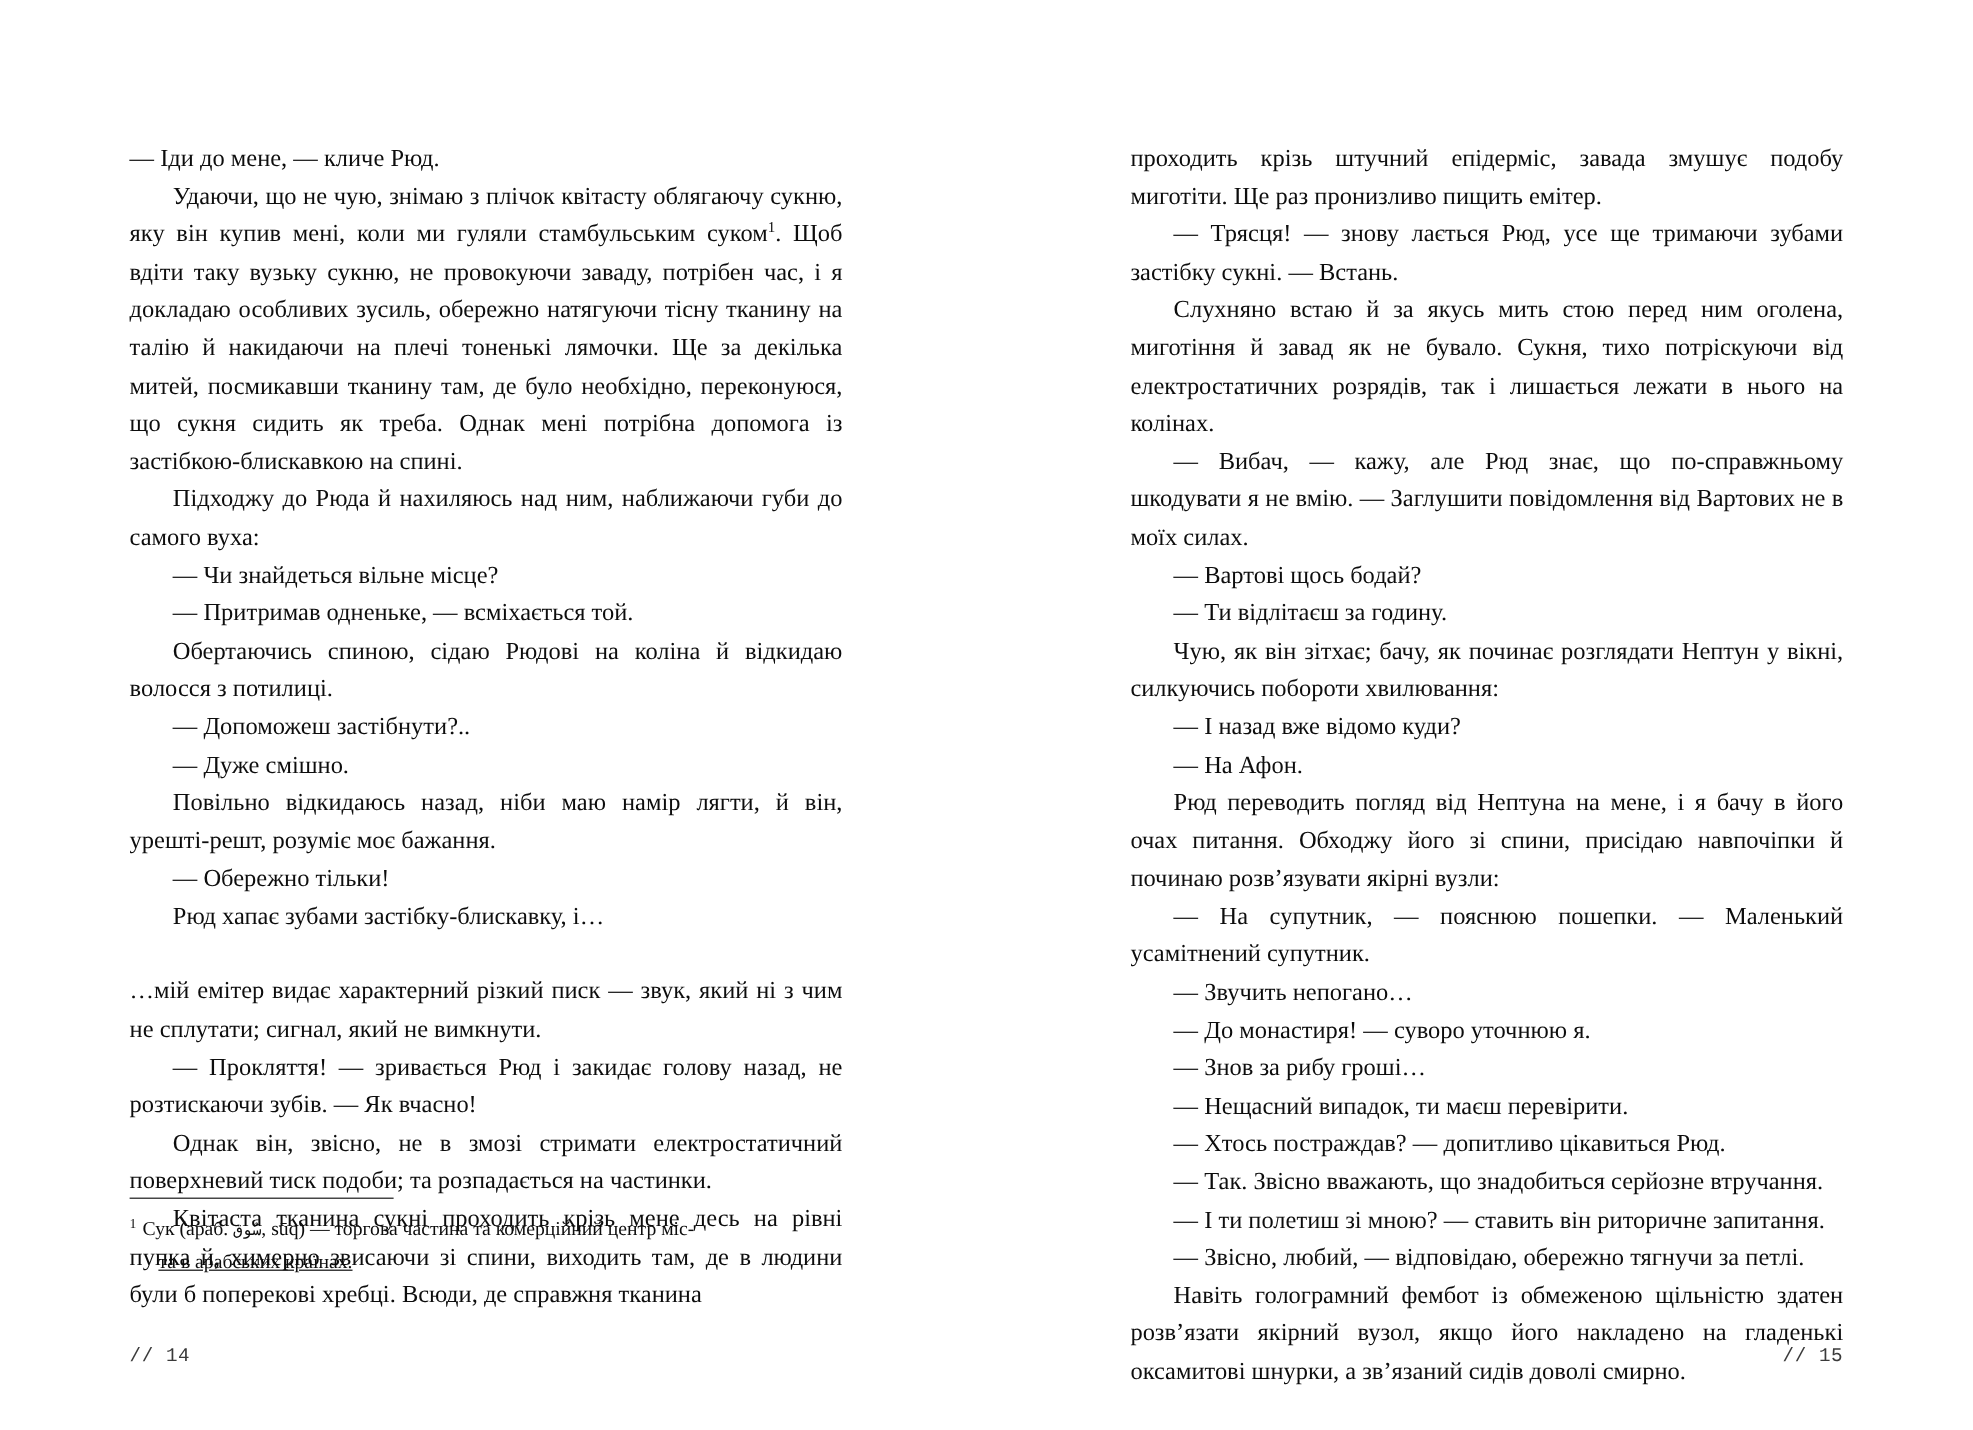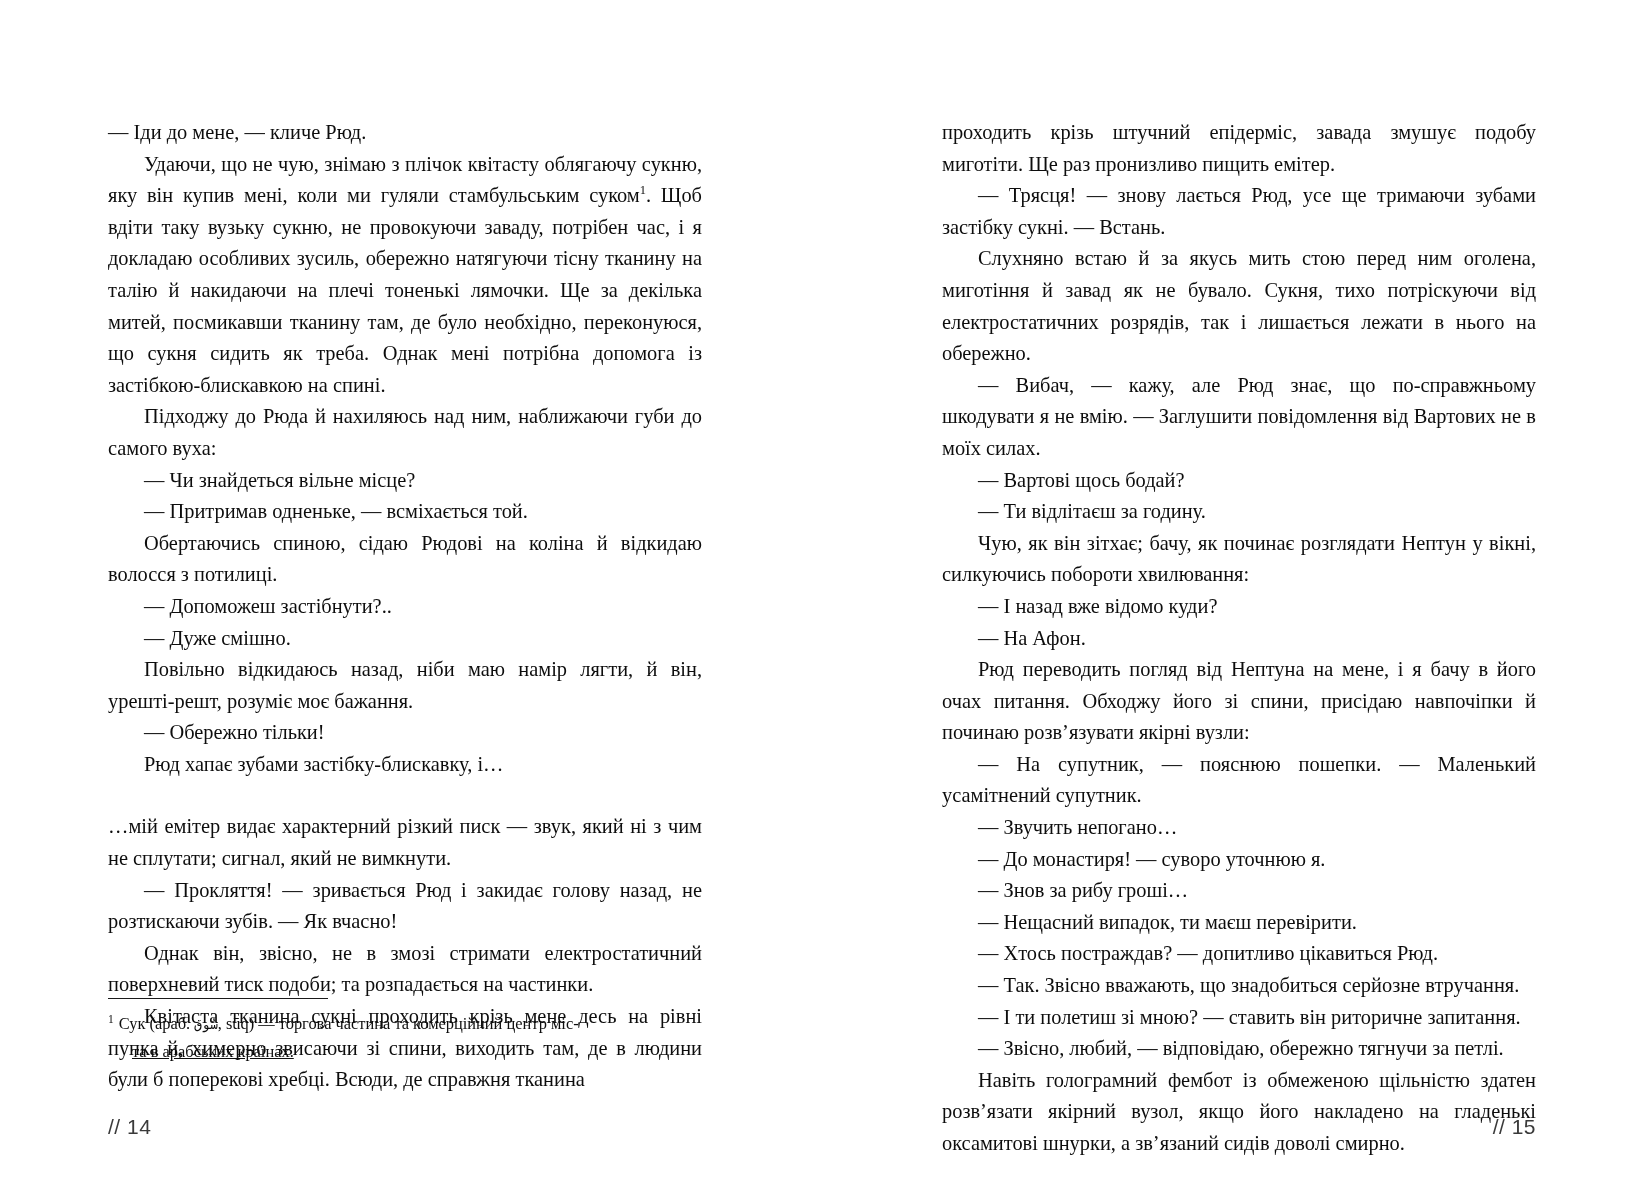--- a/index.html
+++ b/index.html
@@ -85,22 +85,22 @@
     text-indent: 0;
     text-decoration: underline;
   }
   .arabic {
     font-family: Liberation Mono, monospace;
     font-size: 13px;
   }
   .folio {
     position: absolute;
     bottom: 82px;
-    font-family: Liberation Sans, sans-serif;
-    font-size: 21px;
+    font-family: Liberation Mono, monospace;
+    font-size: 16px;
     color: #3a3a3a;
     letter-spacing: 0.5px;
   }
   .folio-left { left: 108px; }
   .folio-right { right: 108px; }
 </style>
 </head>
 <body>
 
 <div class="spread">
@@ -138,21 +138,21 @@
       </div>
     </div>
 
     <div class="folio folio-left">// 14</div>
   </div>
 
   <div class="page page-right">
     <div class="textblock">
       <p class="noindent">проходить крізь штучний епідерміс, завада змушує подобу миготіти. Ще раз пронизливо пищить емітер.</p>
       <p>— Трясця! — знову лається Рюд, усе ще тримаючи зубами застібку сукні. — Встань.</p>
-      <p>Слухняно встаю й за якусь мить стою перед ним оголена, миготіння й завад як не бувало. Сукня, тихо потріскуючи від електростатичних розрядів, так і лишається лежати в нього на обережно.</p>
+      <p>Слухняно встаю й за якусь мить стою перед ним оголена, миготіння й завад як не бувало. Сукня, тихо потріскуючи від електростатичних розрядів, так і лишається лежати в нього на колінах.</p>
       <p>— Вибач, — кажу, але Рюд знає, що по-справжньому шкодувати я не вмію. — Заглушити повідомлення від Вартових не в моїх силах.</p>
       <p>— Вартові щось бодай?</p>
       <p>— Ти відлітаєш за годину.</p>
       <p>Чую, як він зітхає; бачу, як починає розглядати Нептун у вікні, силкуючись побороти хвилювання:</p>
       <p>— І назад вже відомо куди?</p>
       <p>— На Афон.</p>
       <p>Рюд переводить погляд від Нептуна на мене, і я бачу в його очах питання. Обходжу його зі спини, присідаю навпочіпки й починаю розв’язувати якірні вузли:</p>
       <p>— На супутник, — пояснюю пошепки. — Маленький усамітнений супутник.</p>
       <p>— Звучить непогано…</p>
       <p>— До монастиря! — суворо уточнюю я.</p>

